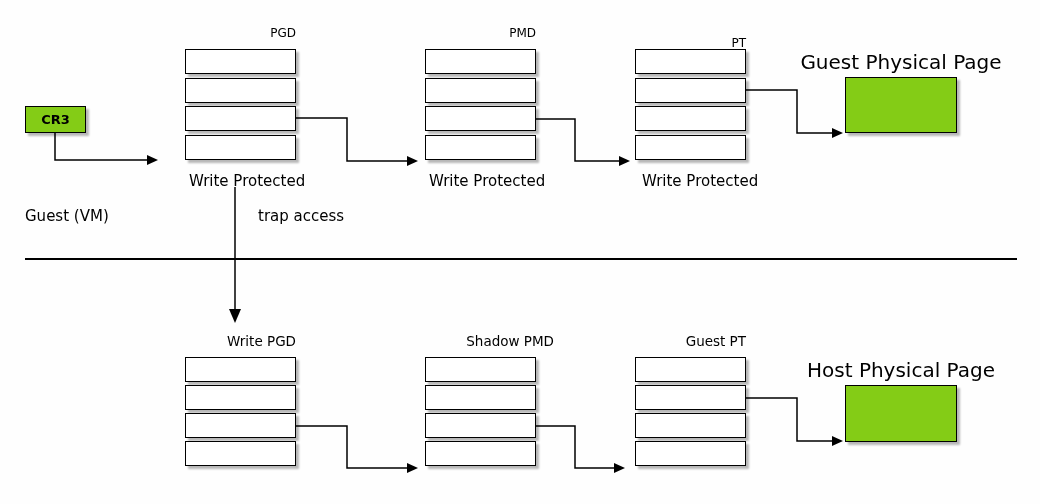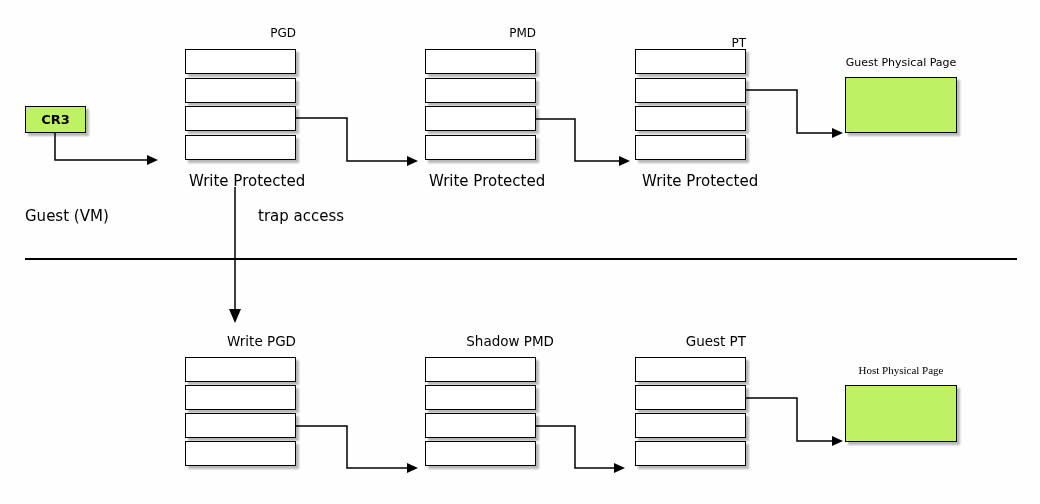--- a/index.html
+++ b/index.html
@@ -57,21 +57,21 @@
   .caption {
     position: absolute;
     font-size: 15px;
     line-height: 18px;
     white-space: nowrap;
     margin-top: 8px;
   }
 
   .small-box {
     position: absolute;
-    background: #bef264;
+    background: #84cc16;
     border: 1.5px solid #000;
     box-shadow: 3px 3px 2px rgba(0,0,0,0.28);
     display: flex;
     align-items: center;
     justify-content: center;
   }
   .cr3-box {
     left: 25px; top: 106px;
     width: 61px; height: 27px;
     font-size: 13px;
@@ -79,21 +79,21 @@
   }
   .page-box { width: 112px; }
   .gpp-box { left: 845px; top: 77px;  height: 56px; }
   .hpp-box { left: 845px; top: 385px; height: 57px; }
 
   .page-label {
     position: absolute;
     left: 790px;
     width: 222px;
     text-align: center;
-    font-size: 11px;
+    font-size: 20px;
     line-height: 15px;
     white-space: nowrap;
   }
 
   .flow-label {
     position: absolute;
     font-size: 15px;
     line-height: 18px;
     white-space: nowrap;
   }
@@ -187,16 +187,16 @@
   </div>
 
   <div class="table-title shadow-title" style="left:635px; top:334px;">Guest PT</div>
   <div class="ptable host-table" style="left:635px; top:357px;">
     <div class="prow r0"></div>
     <div class="prow r1"></div>
     <div class="prow r2"></div>
     <div class="prow r3"></div>
   </div>
 
-  <div class="page-label" style="top:363px;font-family:Liberation Serif, serif;">Host Physical Page</div>
+  <div class="page-label" style="top:363px;">Host Physical Page</div>
   <div class="small-box page-box hpp-box"></div>
 
 </div>
 
 </body></html>

